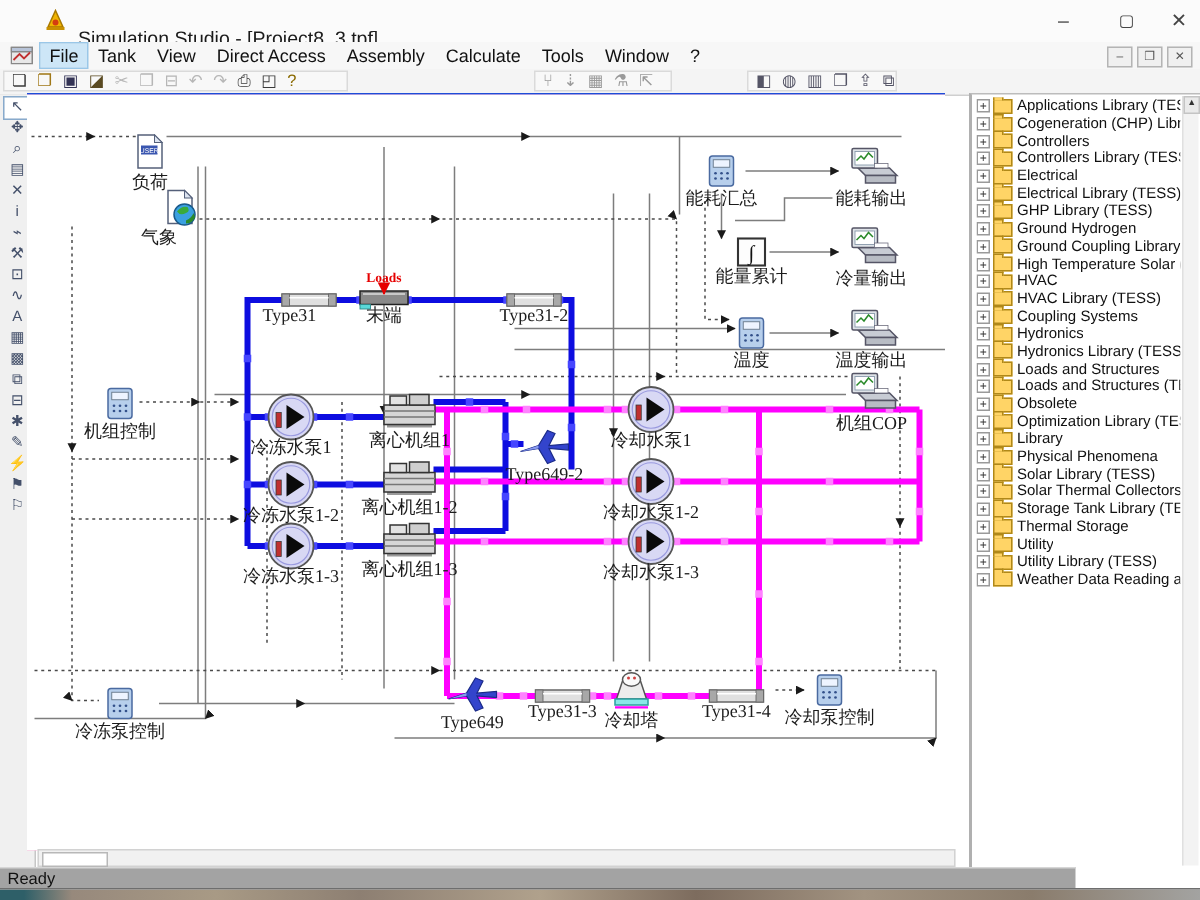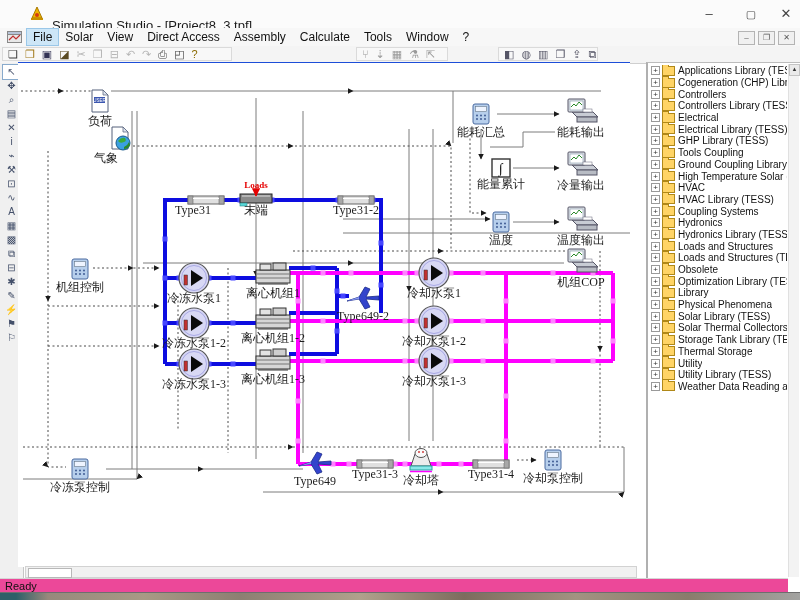--- a/index.html
+++ b/index.html
@@ -36,21 +36,21 @@
   .panel{position:absolute;left:646px;top:62px;width:154px;height:516px;background:#ffffff;border-left:2px solid #b0b0b0;border-top:1px solid #bcbcbc;box-sizing:border-box;}
   .tree{position:absolute;left:3px;top:2px;right:13px;bottom:2px;overflow:hidden;}
   .trow{display:flex;align-items:center;height:11.7px;font-size:10px;white-space:nowrap;}
   .plus{width:9px;height:9px;border:1px solid #9a9a9a;background:#fff;font-size:8px;line-height:7px;text-align:center;color:#333;box-sizing:border-box;margin-right:2px;flex:none;}
   .folder{width:13px;height:10px;background:#ffd466;border:1px solid #b08818;box-sizing:border-box;margin-right:3px;flex:none;position:relative;}
   .folder::before{content:"";position:absolute;left:-1px;top:-3px;width:5px;height:2px;background:#ffd466;border:1px solid #b08818;border-bottom:none;}
   .tlabel{overflow:hidden;color:#111;}
   .panel-scroll{position:absolute;right:1px;top:1px;width:10px;bottom:1px;background:#f3f3f3;border-left:1px solid #e0e0e0;}
   .scroll-btn{width:9px;height:10px;border:1px solid #c4c4c4;background:#eaeaea;font-size:6px;line-height:9px;text-align:center;color:#333;}
   
-  .statusbar{position:absolute;left:0;top:578px;width:788px;height:14px;background:#ec4899;border-top:1px solid #d6d6d6;font-size:11px;color:#111;padding:1px 0 0 5px;box-sizing:border-box;}
+  .statusbar{position:absolute;left:0;top:578px;width:717px;height:14px;background:#a3a3a3;border-top:1px solid #d6d6d6;font-size:11px;color:#111;padding:1px 0 0 5px;box-sizing:border-box;}
   .desktop-strip{position:absolute;left:0;top:592px;width:800px;height:8px;border-top:1px solid #6e6e6e;background:linear-gradient(90deg,#2e5f68 0%,#2e5f68 2%,#97897c 6%,#a89a85 18%,#8d7f72 30%,#b0a18c 45%,#7d6c5e 58%,#a29381 72%,#8a7c6c 86%,#a3a3a1 100%);}
 </style>
 </head>
 <body>
 
 <div id="win">
 
   <div class="titlebar">
     <svg class="app-icon" width="16" height="16" viewBox="0 0 16 16">
       <polygon points="8,1 13,12 3,12" fill="#f0b400" stroke="#a87800" stroke-width="1"></polygon>
@@ -64,21 +64,21 @@
   </div>
 
   <div class="menubar">
     <svg class="doc-icon" width="15" height="12" viewBox="0 0 15 12">
       <rect x="0.5" y="0.5" width="14" height="11" fill="#e8e8e8" stroke="#888"></rect>
       <rect x="0.5" y="0.5" width="14" height="3" fill="#b8c4d8" stroke="#888"></rect>
       <path d="M2,9 L6,5 L9,8 L13,4" stroke="#c03030" fill="none" stroke-width="1.2"></path>
     </svg>
     <span style="display:flex;">
         <span class="menu-item active">File</span>
-        <span class="menu-item">Solar</span>
+        <span class="menu-item">Tank</span>
         <span class="menu-item">View</span>
         <span class="menu-item">Direct Access</span>
         <span class="menu-item">Assembly</span>
         <span class="menu-item">Calculate</span>
         <span class="menu-item">Tools</span>
         <span class="menu-item">Window</span>
         <span class="menu-item">?</span>
       </span>
   </div>
   <div class="child-controls">
@@ -543,21 +543,21 @@
           <span class="tlabel">Electrical Library (TESS)</span>
         </div>
         <div class="trow">
           <span class="plus">+</span>
           <span class="folder"></span>
           <span class="tlabel">GHP Library (TESS)</span>
         </div>
         <div class="trow">
           <span class="plus">+</span>
           <span class="folder"></span>
-          <span class="tlabel">Tools Coupling</span>
+          <span class="tlabel">Ground Hydrogen</span>
         </div>
         <div class="trow">
           <span class="plus">+</span>
           <span class="folder"></span>
           <span class="tlabel">Ground Coupling Library (TESS)</span>
         </div>
         <div class="trow">
           <span class="plus">+</span>
           <span class="folder"></span>
           <span class="tlabel">High Temperature Solar (TESS)</span>

